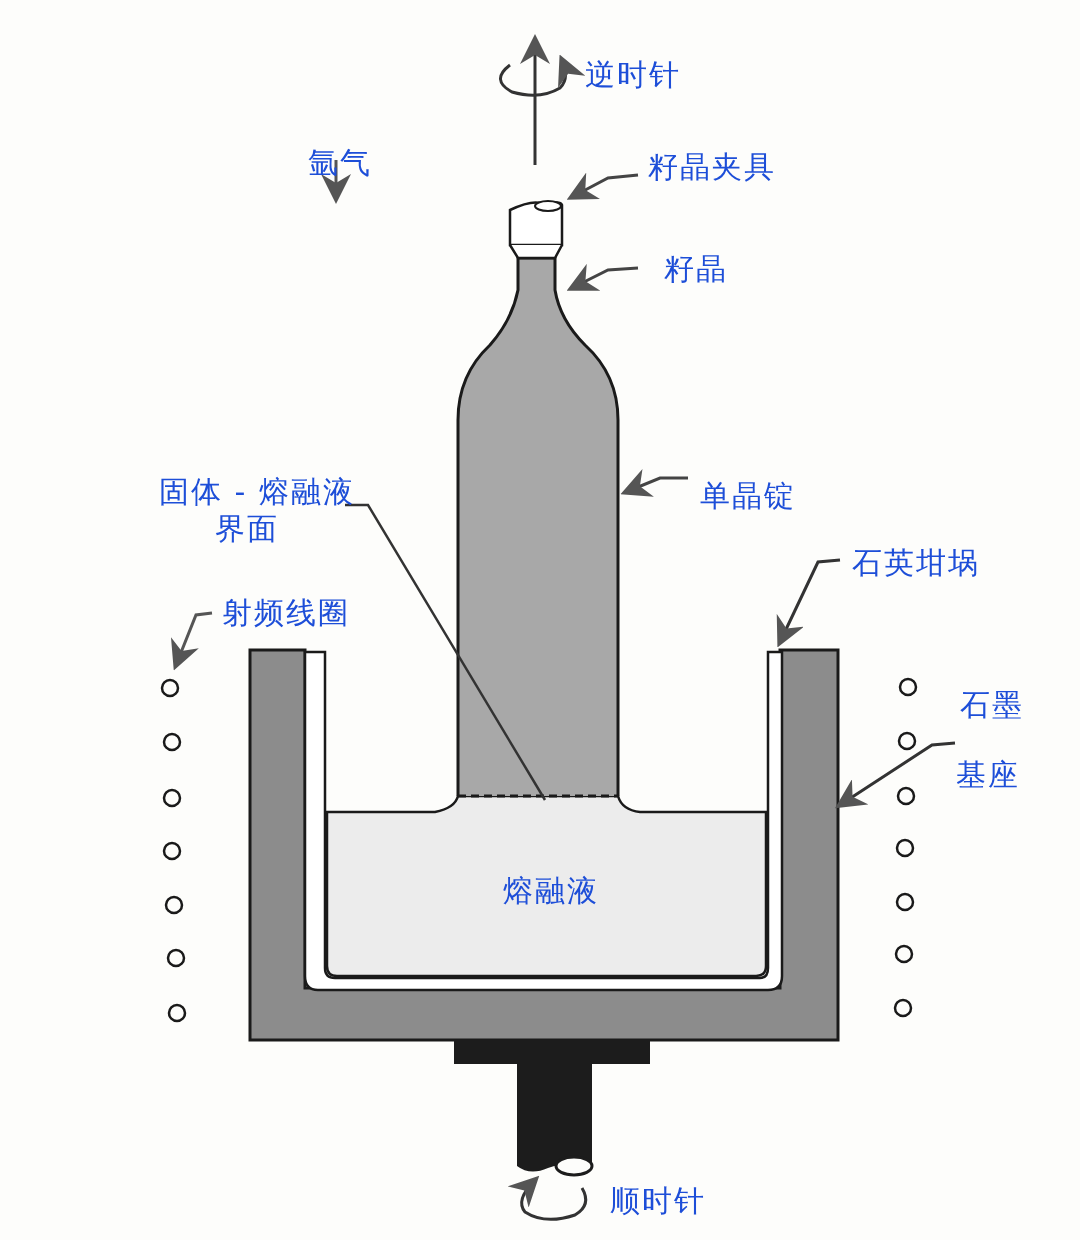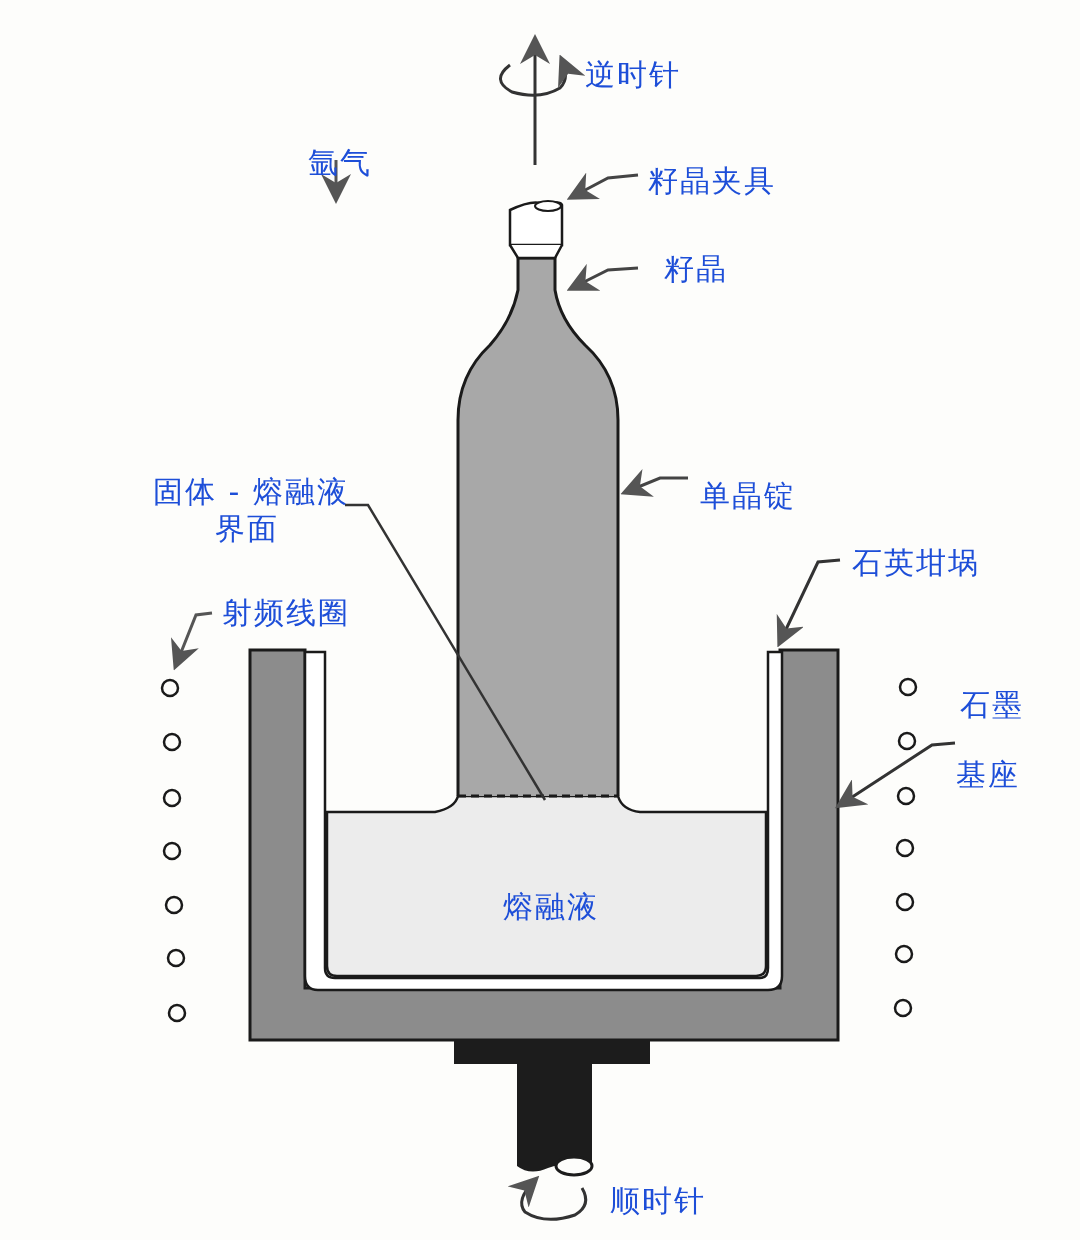--- a/index.html
+++ b/index.html
@@ -67,23 +67,23 @@
       <circle cx="906" cy="796" r="8"></circle>
     <circle cx="905" cy="848" r="8"></circle>
       <circle cx="905" cy="902" r="8"></circle>
       <circle cx="904" cy="954" r="8"></circle>
     <circle cx="903" cy="1008" r="8"></circle>
   </g>
 </svg>
 
 <div class="lbl" style="left:585px;top:58px;">逆时针</div>
 <div class="lbl" style="left:308px;top:118px;margin-top:28px;">氩气</div>
-<div class="lbl" style="left:648px;top:164px;">籽晶夹具</div>
+<div class="lbl" style="left:648px;top:150px;">籽晶夹具</div>
 <div class="lbl" style="left:664px;top:252px;text-align:right;">籽晶</div>
 <div class="lbl" style="left:700px;top:450px;margin-top:29px;">单晶锭</div>
-<div class="lbl" style="left:153px;top:475px;">固体 - 熔融液</div>
+<div class="lbl" style="left:159px;top:475px;">固体 - 熔融液</div>
 <div class="lbl" style="left:215px;top:512px;">界面</div>
 <div class="lbl" style="left:852px;top:546px;">石英坩埚</div>
 <div class="lbl" style="left:222px;top:596px;">射频线圈</div>
 <div class="lbl" style="left:960px;top:688px;">石墨</div>
 <div class="lbl" style="left:956px;top:746px;margin-top:12px;">基座</div>
-<div class="lbl" style="left:503px;top:874px;margin-top:16px;">熔融液</div>
+<div class="lbl" style="left:503px;top:874px;">熔融液</div>
 <div class="lbl" style="left:610px;top:1184px;">顺时针</div>
 
 </body></html>

